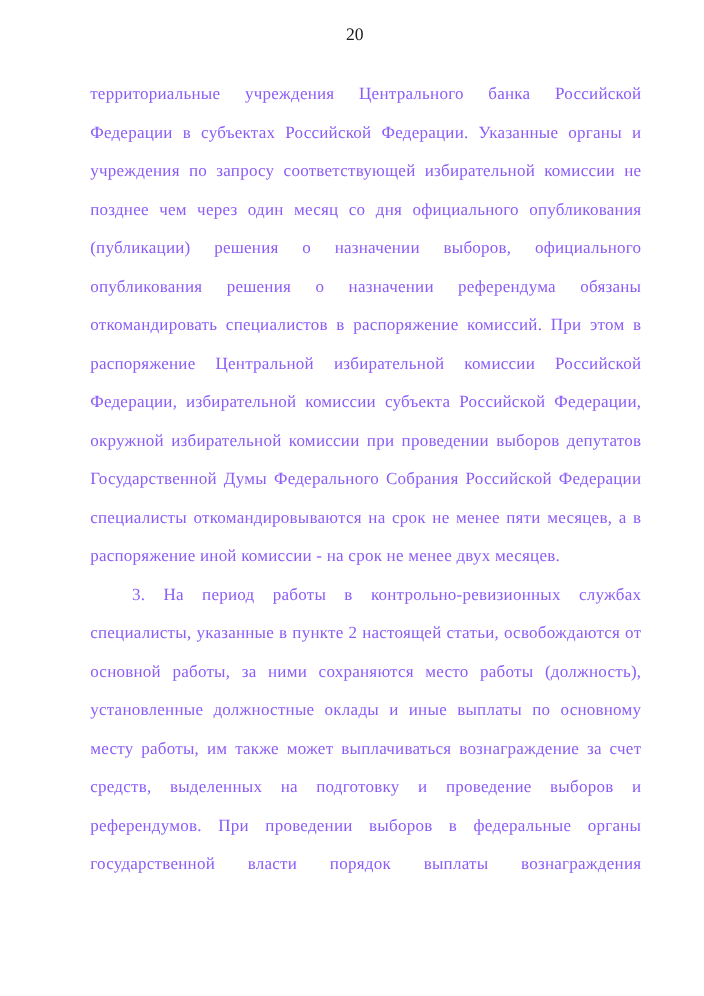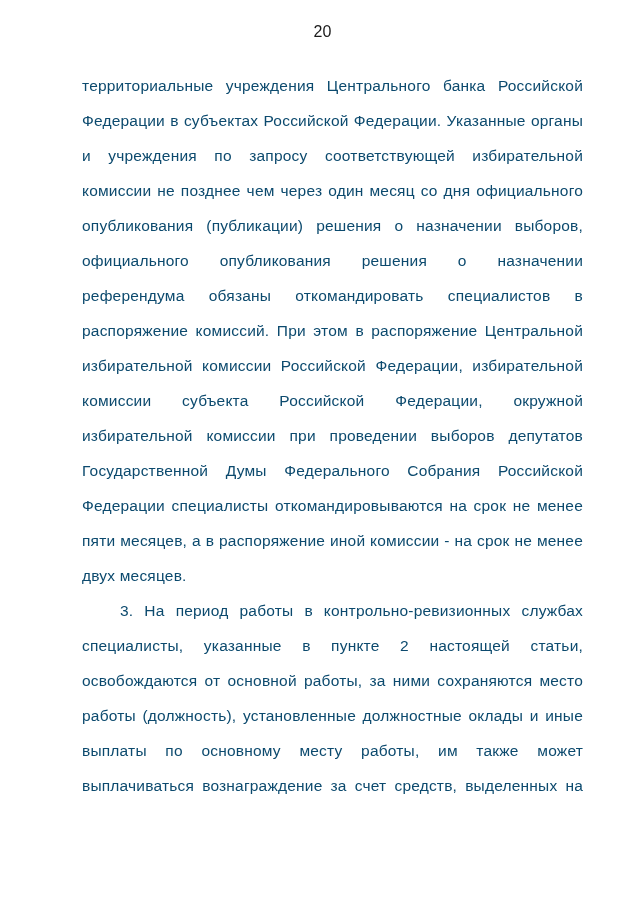--- a/index.html
+++ b/index.html
@@ -7,41 +7,41 @@
     padding: 0;
     background: #ffffff;
   }
   .page {
     position: relative;
     width: 640px;
     height: 810px;
     margin: 0 auto;
     background: #ffffff;
     color: #1a1a1a;
-    font-family: Liberation Sans, sans-serif;
+    font-family: Liberation Serif, serif;
     box-sizing: border-box;
     padding: 22px 57px 44px 82px;
     overflow: hidden;
   }
   .page-number {
     text-align: center;
     font-size: 16px;
     line-height: 20px;
     margin-bottom: 26px;
     color: #1a1a1a;
     
     margin-right: 20px;
   }
   .content p {
     margin: 0;
     font-size: 15.5px;
     line-height: 35px;
     text-align: justify;
     letter-spacing: 0.2px;
-    color: #0c4a6e;
+    color: #8b5cf6;
   }
   .content p.indent {
     text-indent: 38px;
   }
 </style>
 </head>
 <body>
 
 <div class="page">
   <div class="page-number">20</div>

